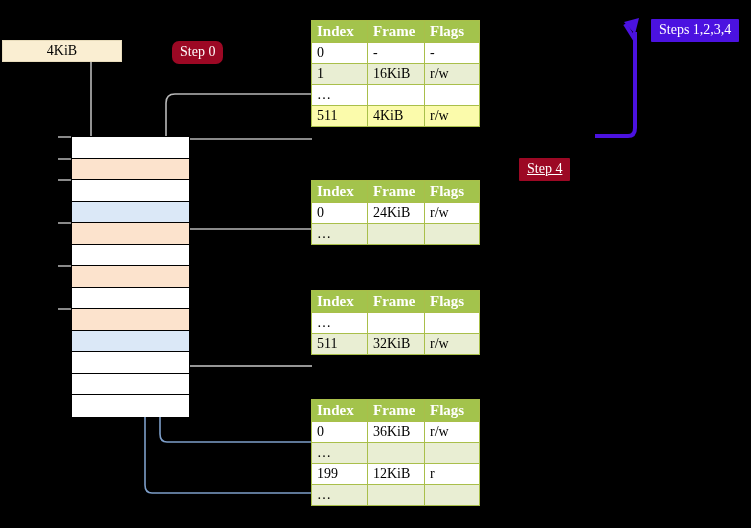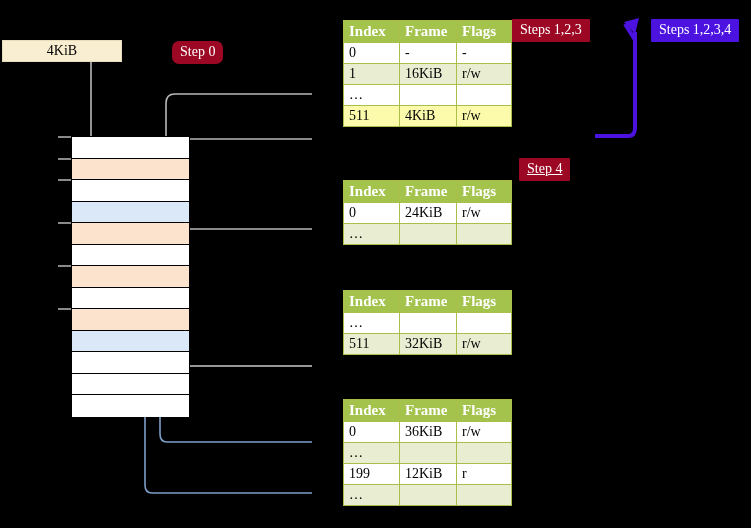--- a/index.html
+++ b/index.html
@@ -66,21 +66,20 @@
   }
   .memrow:last-child { border-bottom: none; }
 
   
   .ptable {
     position: absolute;
     border-collapse: collapse;
     background: #ffffff;
     font-size: 14px;
     table-layout: fixed;
-    margin-left: 32px;
   }
   .ptable th, .ptable td {
     border: 1px solid #a9bf4a;
     padding: 2px 5px;
     text-align: left;
     height: 19px;
     vertical-align: middle;
     font-weight: normal;
     box-sizing: border-box;
     overflow: hidden;
@@ -152,21 +151,20 @@
       <path d="M595,136 L628,136 Q635,136 635,128 L635,32" stroke="#4b12e0" stroke-width="4" fill="none"></path>
       <path d="M635,40 L625,24" stroke="#4b12e0" stroke-width="4" fill="none"></path>
       <path d="M635,34 L624,22 L639,18 Z" fill="#4b12e0"></path>
     </g>
   </svg>
 
   <div class="size-label" style="left:2px; top:40px; width:118px;">4KiB</div>
 
   <div class="badge red" style="left:172px; top:41px;border-radius:7px;">Step 0</div>
 
-  <div class="badge red" style="left:512px; top:19px;">Steps 1,2,3</div>
 
   <div class="badge blue" style="left:651px; top:19px;">Steps 1,2,3,4</div>
 
   <div class="badge red" style="left:519px; top:158px;text-decoration:underline;">Step 4</div>
 
   <div class="memcol" style="left:71px; top:136px; width:119px; height:280px;">
     <div class="memrow" style="height:21.5px; background:#ffffff;"></div>
     <div class="memrow" style="height:21.5px; background:#fce3cd;"></div>
     <div class="memrow" style="height:21.5px; background:#ffffff;"></div>
     <div class="memrow" style="height:21.5px; background:#dbe8f7;"></div>

